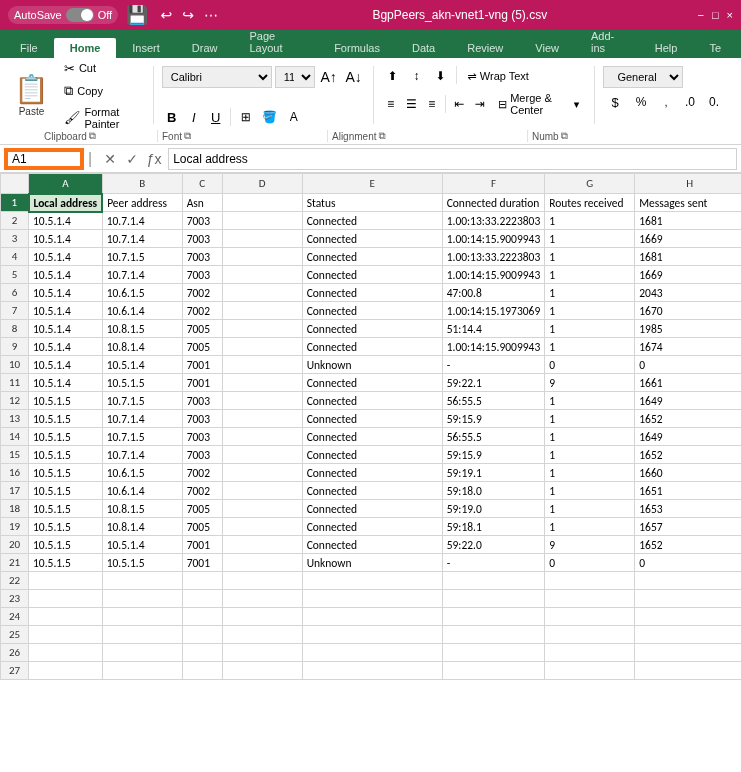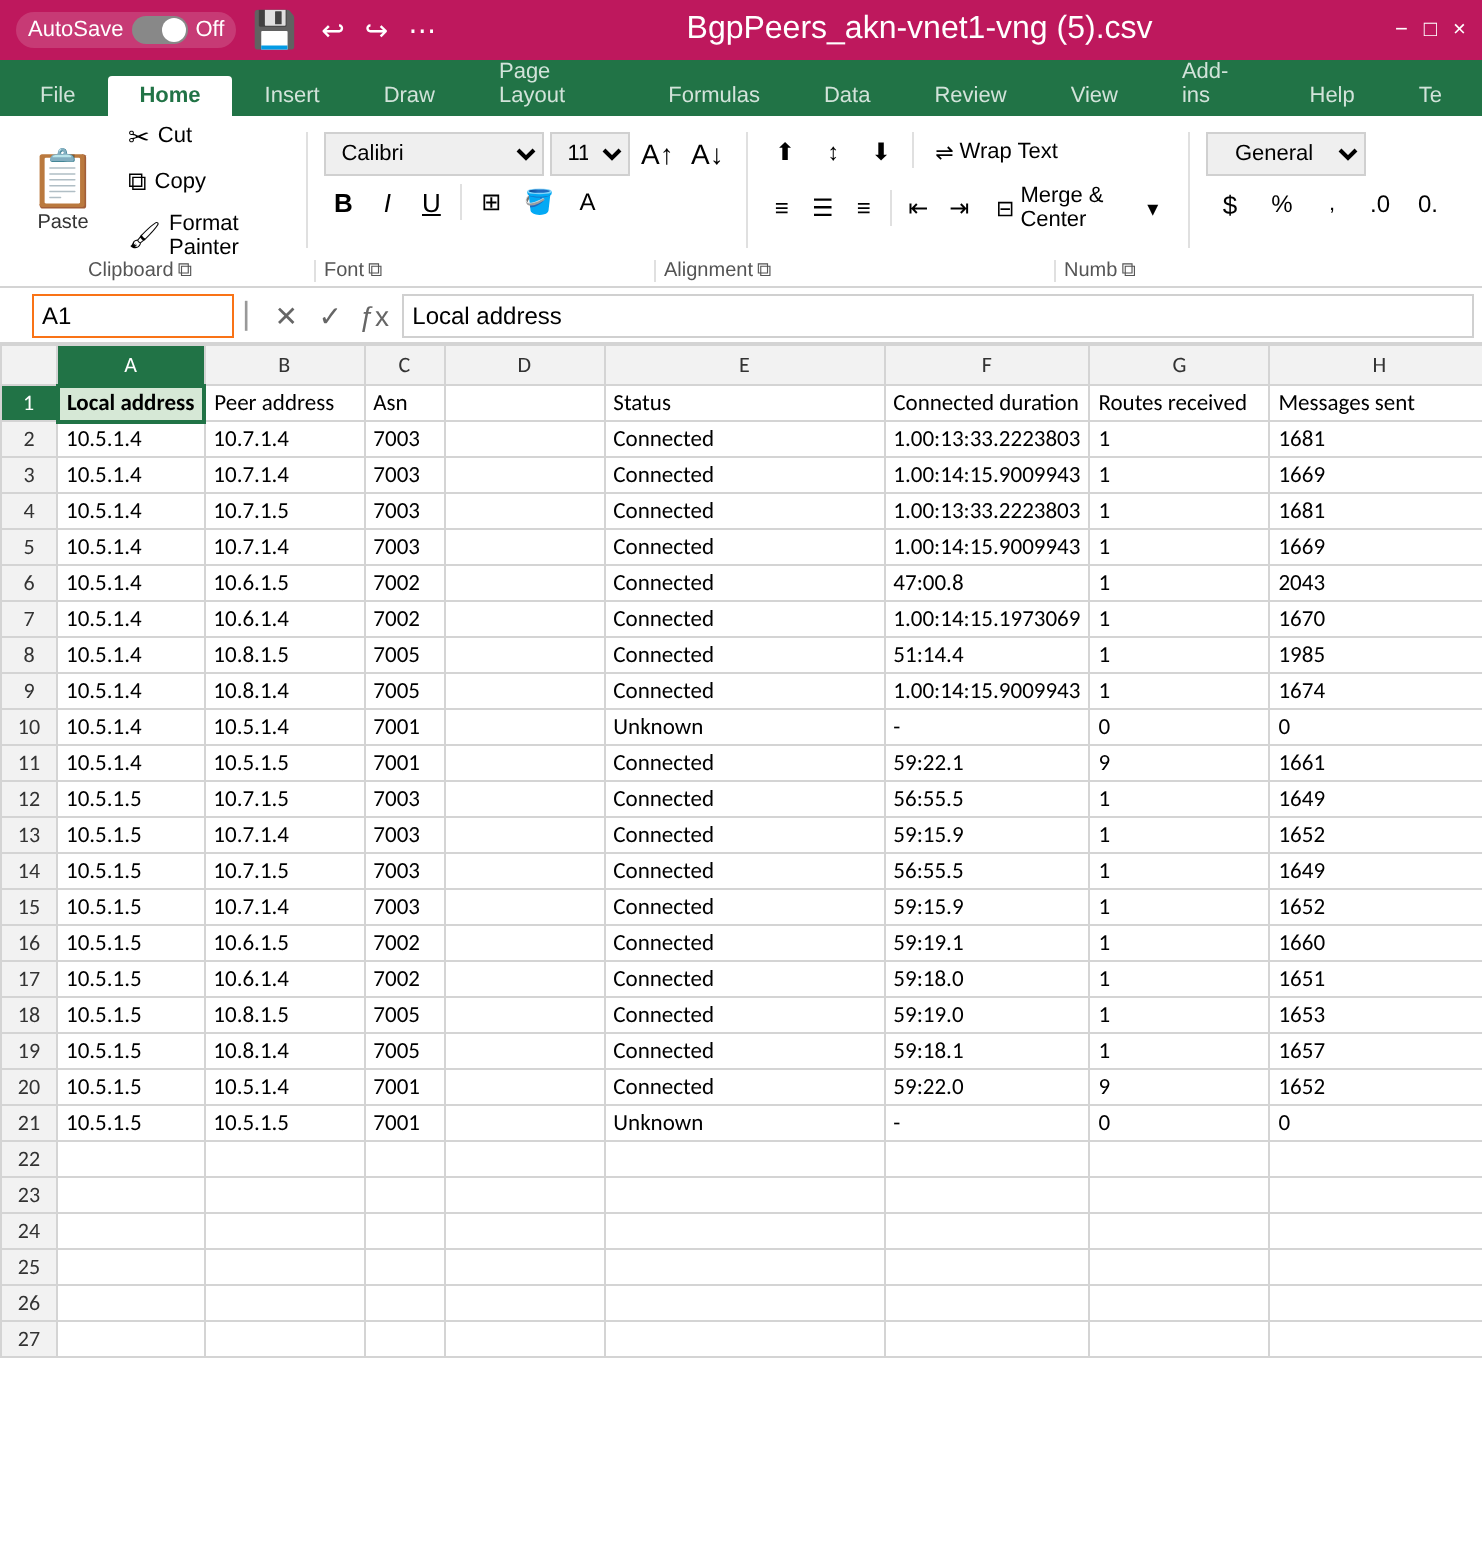--- a/index.html
+++ b/index.html
@@ -9,21 +9,21 @@
     .title-bar {
       height: 30px;
       background: #be185d;
       display: flex;
       align-items: center;
       justify-content: space-between;
       padding: 0 8px;
       color: white;
     }
     .title-bar-left { display: flex; align-items: center; gap: 8px; }
-    .title-bar-center { font-size: 16px; font-weight: 500; }
+    .title-bar-center { font-size: 12px; font-weight: 500; }
     .autosave-toggle {
       display: flex; align-items: center; gap: 4px;
       background: rgba(255,255,255,0.15); border-radius: 10px; padding: 2px 6px; font-size: 11px;
     }
     .toggle-off { background: #888; border-radius: 8px; width: 28px; height: 14px; display: flex; align-items: center; padding: 1px; }
     .toggle-thumb { width: 12px; height: 12px; background: white; border-radius: 50%; margin-left: auto; }
     .undo-redo { display: flex; gap: 2px; align-items: center; }
     .title-btn { background: none; border: none; color: white; cursor: pointer; font-size: 14px; padding: 2px 4px; }
 
     
@@ -83,26 +83,25 @@
     
     .formula-bar {
       height: 28px;
       display: flex;
       align-items: center;
       border-bottom: 1px solid #d4d4d4;
       padding: 0 4px;
       background: #fff;
     }
     .cell-ref {
-      width: 101px;
+      width: 80px;
       height: 22px;
-      border: 1px solid #f97316;
+      border: 4px solid #f97316;
       padding: 0 4px;
       font-size: 12px;
-      margin-left: 12px;
     }
     .formula-sep { color: #999; margin: 0 4px; font-size: 16px; }
     .formula-controls { display: flex; gap: 2px; align-items: center; margin: 0 4px; }
     .formula-ctrl-btn { width: 20px; height: 20px; background: none; border: none; cursor: pointer; font-size: 14px; color: #666; }
     .formula-input {
       flex: 1;
       height: 22px;
       border: 1px solid #d0d0d0;
       padding: 0 4px;
       font-size: 12px;
@@ -250,21 +249,21 @@
           <span>Copy</span>
         </div>
         <div class="small-btn">
           <span class="btn-icon">🖌</span>
           <span>Format Painter</span>
         </div>
       </div>
     </div>
     <div class="section-divider"></div>
 
-    <div style="display:flex;flex-direction:column;justify-content:flex-start;padding:4px 8px;gap:3px;">
+    <div style="display:flex;flex-direction:column;justify-content:flex-start;padding:4px 8px;gap:19px;">
       <div style="display:flex;gap:3px;align-items:center;">
         <select class="font-selector">
           <option>Calibri</option>
         </select>
         <select class="font-size-selector">
           <option>11</option>
         </select>
         <button class="icon-btn font-size-big">A↑</button>
         <button class="icon-btn font-size-big">A↓</button>
       </div>

